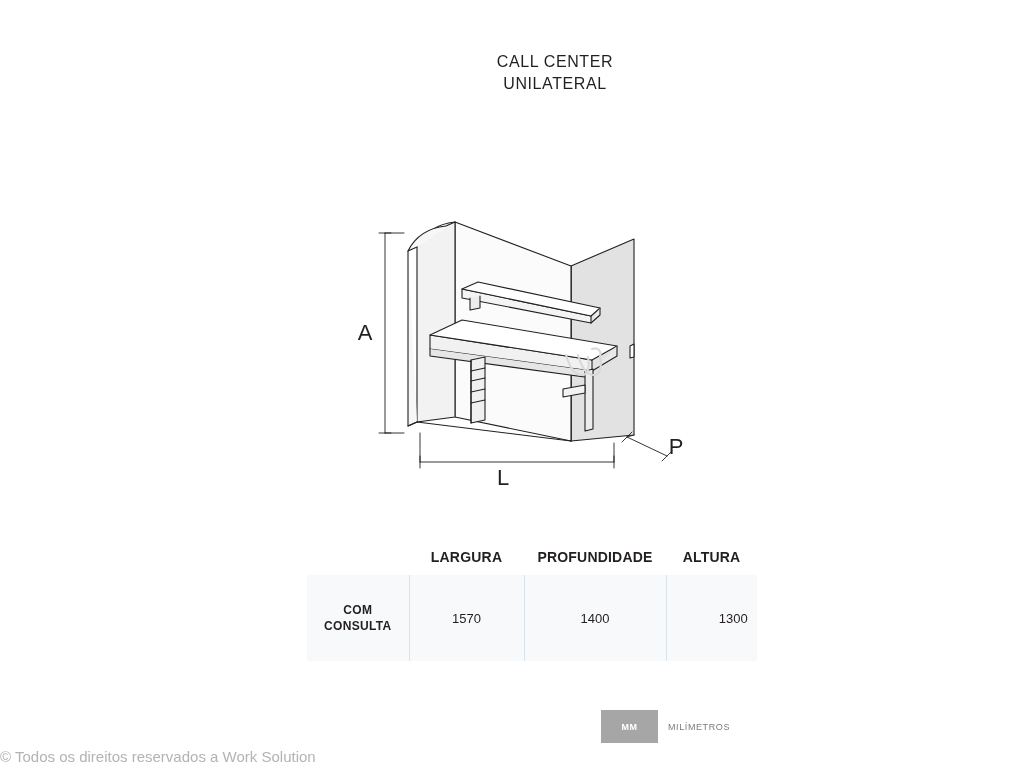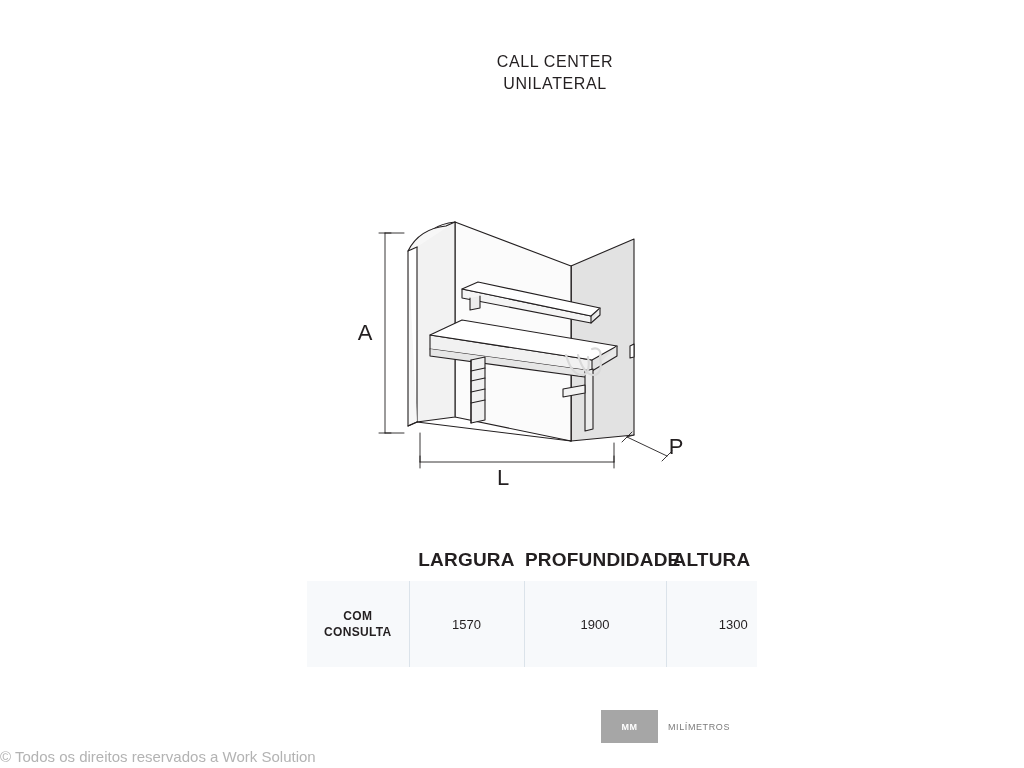--- a/index.html
+++ b/index.html
@@ -75,21 +75,21 @@
     left: 307px;
     top: 548px;
     width: 450px;
   }
   table.spec {
     border-collapse: collapse;
     width: 450px;
     table-layout: fixed;
   }
   table.spec th {
-    font-size: 19px;
+    font-size: 14px;
     font-weight: bold;
     color: #231f20;
     padding-bottom: 10px;
     text-align: center;
     font-variant: small-caps;
     letter-spacing: 0.2px;
   }
   table.spec th.blank { }
   table.spec td {
     background: #f7f9fb;
@@ -252,21 +252,21 @@
         <th>ALTURA</th>
       </tr>
     </thead>
     <tbody>
       <tr>
         <td class="rowlabel">
           <span>COM</span><br>
           <span>CONSULTA</span>
         </td>
         <td>1570</td>
-        <td>1900</td>
+        <td>1400</td>
         <td>1300</td>
       </tr>
     </tbody>
   </table>
 </div>
 
 <div class="unit">
   <div class="chip">MM</div>
   <div class="label">MILÍMETROS</div>
 </div>

